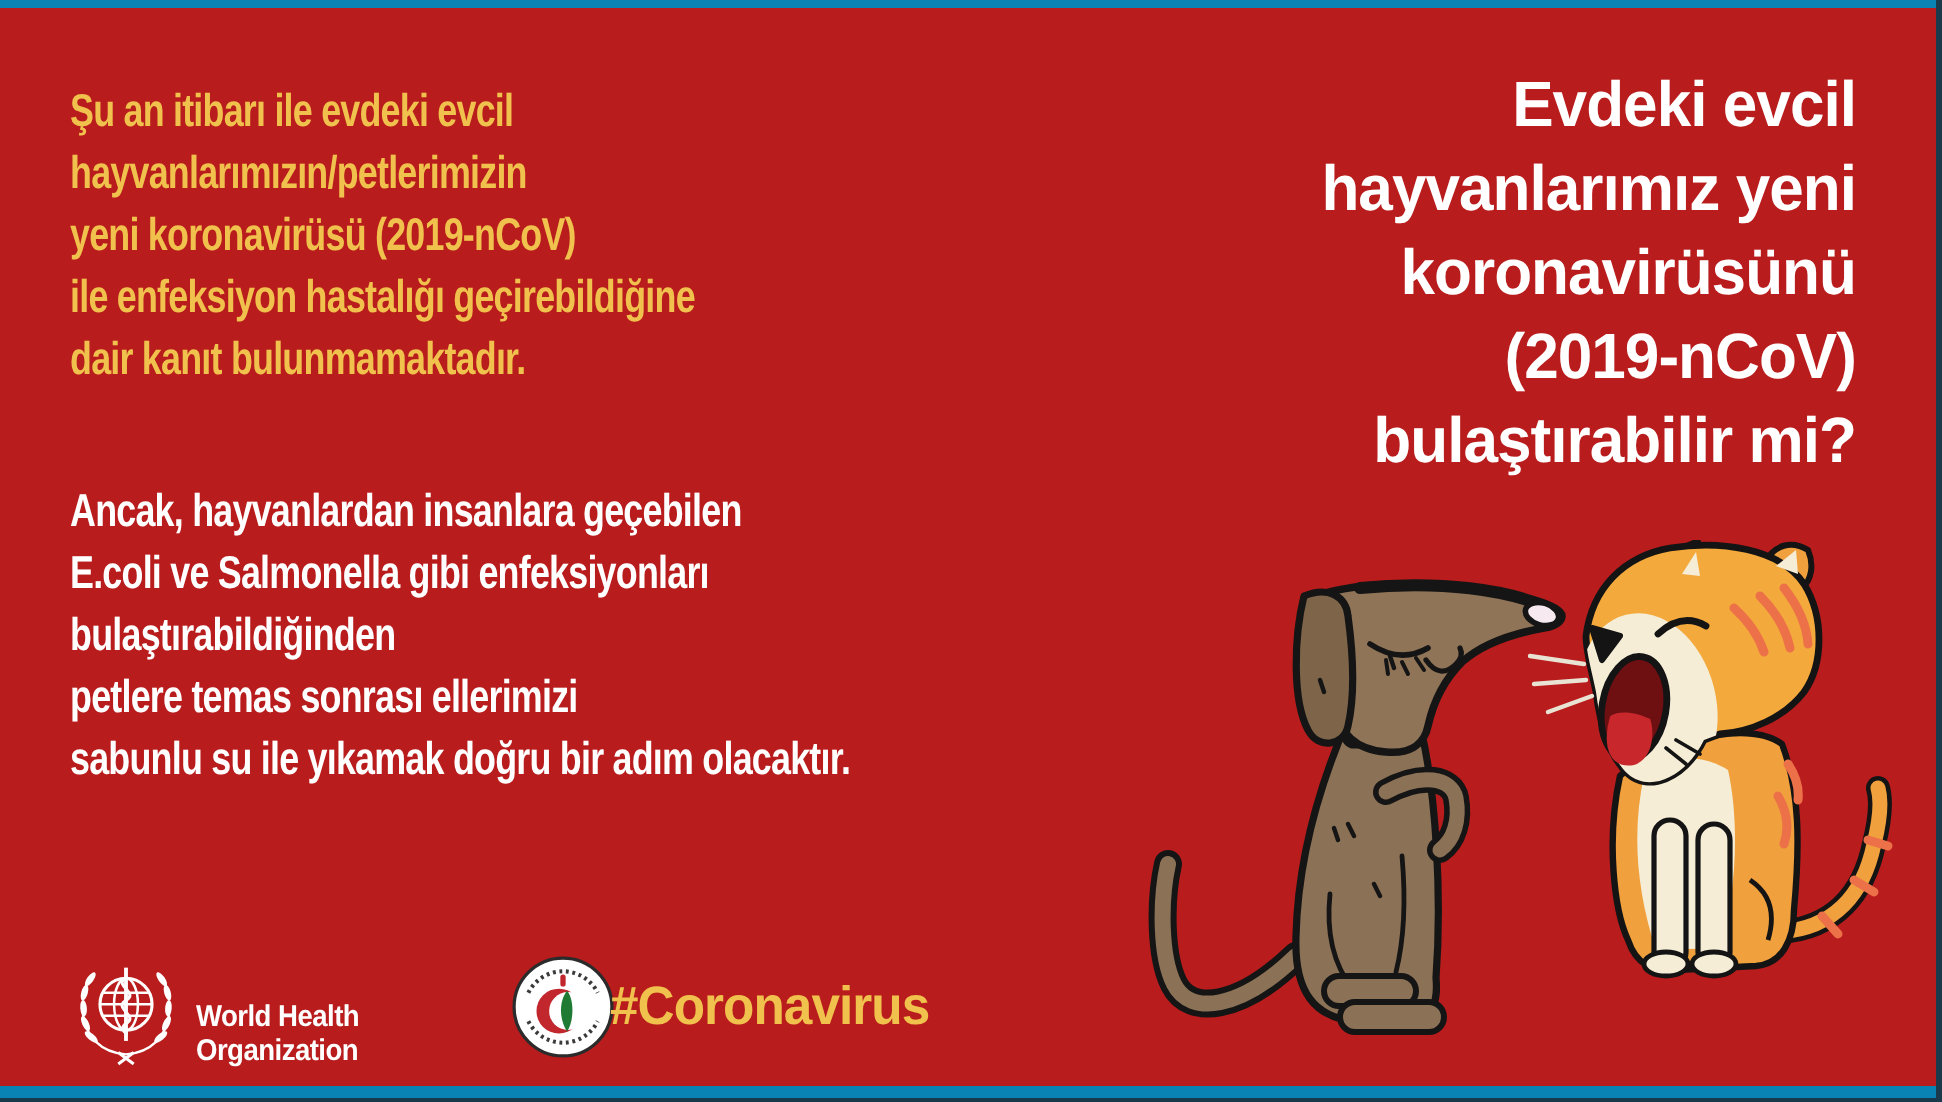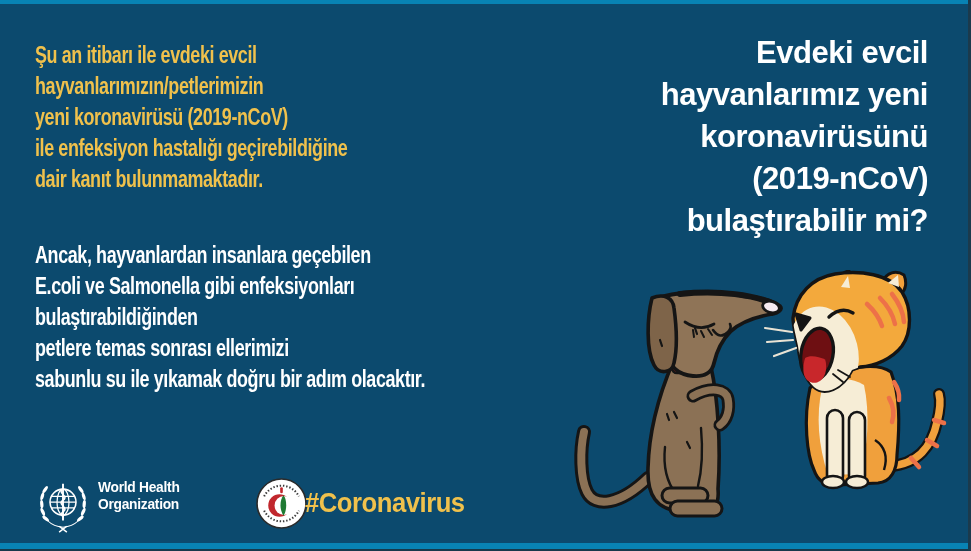--- a/index.html
+++ b/index.html
@@ -1,18 +1,18 @@
 <!DOCTYPE html>
 <html><head>
 <meta charset="utf-8">
 <style>
   html,body{margin:0;padding:0;background:#333;}
   .canvas{
     position:relative; width:971px; height:551px; overflow:hidden;
-    background:#0c4a6e;
+    background:#b91c1c;
     font-family:"Liberation Sans", sans-serif;
   }
   .edge{position:absolute;}
   .edge-top{top:0;left:0;right:0;height:4px;background:#0883B4;}
   .edge-bottom-band{bottom:0;left:0;right:0;height:8px;background:#0883B4;}
   .edge-bottom-dark{bottom:0;left:0;right:0;height:2px;background:#17394B;}
   .edge-right{top:0;right:0;bottom:0;width:3px;background:#1B3A4C;}
 
   .para{
     position:absolute; left:35px;
@@ -26,21 +26,21 @@
   .heading{
     position:absolute; right:43px; top:31px; width:420px;
     text-align:right; color:#FFFFFF;
     font-weight:bold; font-size:32px; line-height:42px;
     letter-spacing:-0.5px; white-space:pre-line;
     transform:scaleX(0.97); transform-origin:right top;
   }
 
   .illustration{position:absolute; left:560px; top:270px; width:411px; height:281px;}
 
-  .who{position:absolute; left:36px; top:478px; display:flex; align-items:flex-start;}
+  .who{position:absolute; left:36px; top:478px; display:flex; align-items:flex-end;}
   .who-text{
     margin-left:8px; color:#fff; font-weight:bold;
     font-size:15px; line-height:17px; letter-spacing:-0.3px;
     white-space:pre-line; transform:scaleX(0.92); transform-origin:left center;
   }
   .crescent{position:absolute; left:255px; top:477px;}
   .hashtag{
     position:absolute; left:305px; top:488px;
     color:#F0C14C; font-weight:bold; font-size:27px; letter-spacing:-0.5px;
     transform:scaleX(0.95); transform-origin:left top;

